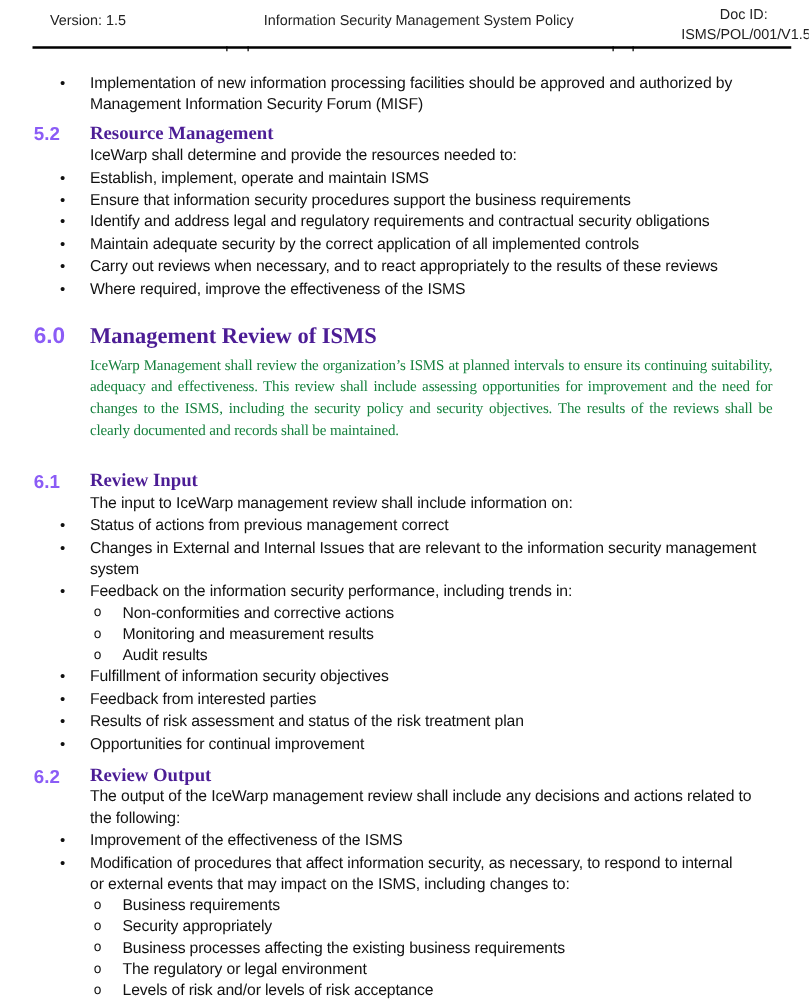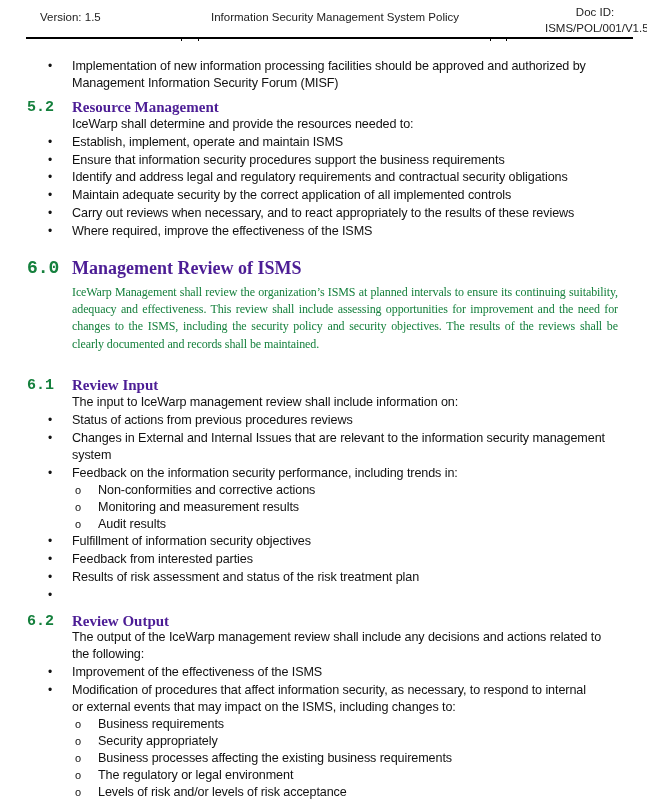--- a/index.html
+++ b/index.html
@@ -14,21 +14,21 @@
     .hdr-docid { left: 545px; top: 4px; width: 100px; text-align: center; line-height: 16px; }
     .hdr-rule { position: absolute; left: 26px; top: 37px; width: 607px; height: 1.5px; background: #000; }
     .hdr-tick { position: absolute; top: 37px; width: 1px; height: 4px; background: #000; }
 
     
     .line { position: absolute; font-size: 12.6px; line-height: 17px; white-space: nowrap; color: #111; font-family: "Liberation Sans", sans-serif; letter-spacing: -0.1px; }
     .body-text { left: 72px; text-align: center; }
     .bullet { position: absolute; left: 48px; font-size: 12px; line-height: 17px; }
     .sub-bullet { position: absolute; left: 75px; font-size: 11px; line-height: 17px; }
     .sub-text { left: 98px; }
-    .sec-num { position: absolute; left: 27px; font-family: Liberation Mono, monospace; font-weight: bold; font-size: 15px; line-height: 17px; color: #15803d; }
+    .sec-num { position: absolute; left: 27px; font-family: Liberation Sans, sans-serif; font-weight: bold; font-size: 15px; line-height: 17px; color: #8b5cf6; }
     .sec-title { position: absolute; left: 72px; font-family: "Liberation Serif", "DejaVu Serif", serif; font-weight: bold; font-size: 15px; line-height: 17px; color: #4c1d95; white-space: nowrap; }
     .sec-num.big, .sec-title.big { font-size: 18px; line-height: 20px; }
     .para { position: absolute; left: 72px; width: 546px; font-size: 12px; line-height: 17.2px; text-align: justify; color: #15803d; font-family: Liberation Serif, serif; letter-spacing: -0.1px; }
   </style>
 </head>
 <body>
 
 <div class="page">
 
   <div>
@@ -68,41 +68,42 @@
 
   <div class="sec-num big" style="top:258px">6.0</div>
   <div class="sec-title big" style="top:258px">Management Review of ISMS</div>
   <div class="para" style="top:284px">IceWarp Management shall review the organization’s ISMS at planned intervals to ensure its continuing suitability, adequacy and effectiveness. This review shall include assessing opportunities for improvement and the need for changes to the ISMS, including the security policy and security objectives. The results of the reviews shall be clearly documented and records shall be maintained.</div>
 
   <div class="sec-num" style="top:377px">6.1</div>
   <div class="sec-title" style="top:377px">Review Input</div>
   <div class="line body-text" style="top:394px">The input to IceWarp management review shall include information on:</div>
 
   <span class="bullet" style="top:412px">•</span>
-  <div class="line body-text" style="top:412px">Status of actions from previous procedures reviews</div>
+  <div class="line body-text" style="top:412px">Status of actions from previous management correct</div>
   <span class="bullet" style="top:430px">•</span>
   <div class="line body-text" style="top:430px">Changes in External and Internal Issues that are relevant to the information security management</div>
   <div class="line body-text" style="top:447px">system</div>
   <span class="bullet" style="top:465px">•</span>
   <div class="line body-text" style="top:465px">Feedback on the information security performance, including trends in:</div>
 
   <span class="sub-bullet" style="top:482px">o</span>
   <div class="line sub-text" style="top:482px">Non-conformities and corrective actions</div>
   <span class="sub-bullet" style="top:499px">o</span>
   <div class="line sub-text" style="top:499px">Monitoring and measurement results</div>
   <span class="sub-bullet" style="top:516px">o</span>
   <div class="line sub-text" style="top:516px">Audit results</div>
 
   <span class="bullet" style="top:533px">•</span>
   <div class="line body-text" style="top:533px">Fulfillment of information security objectives</div>
   <span class="bullet" style="top:551px">•</span>
   <div class="line body-text" style="top:551px">Feedback from interested parties</div>
   <span class="bullet" style="top:569px">•</span>
   <div class="line body-text" style="top:569px">Results of risk assessment and status of the risk treatment plan</div>
   <span class="bullet" style="top:587px">•</span>
+  <div class="line body-text" style="top:587px">Opportunities for continual improvement</div>
 
   <div class="sec-num" style="top:613px">6.2</div>
   <div class="sec-title" style="top:613px">Review Output</div>
   <div class="line body-text" style="top:629px">The output of the IceWarp management review shall include any decisions and actions related to</div>
   <div class="line body-text" style="top:646px">the following:</div>
 
   <span class="bullet" style="top:664px">•</span>
   <div class="line body-text" style="top:664px">Improvement of the effectiveness of the ISMS</div>
   <span class="bullet" style="top:682px">•</span>
   <div class="line body-text" style="top:699px">or external events that may impact on the ISMS, including changes to:</div>

